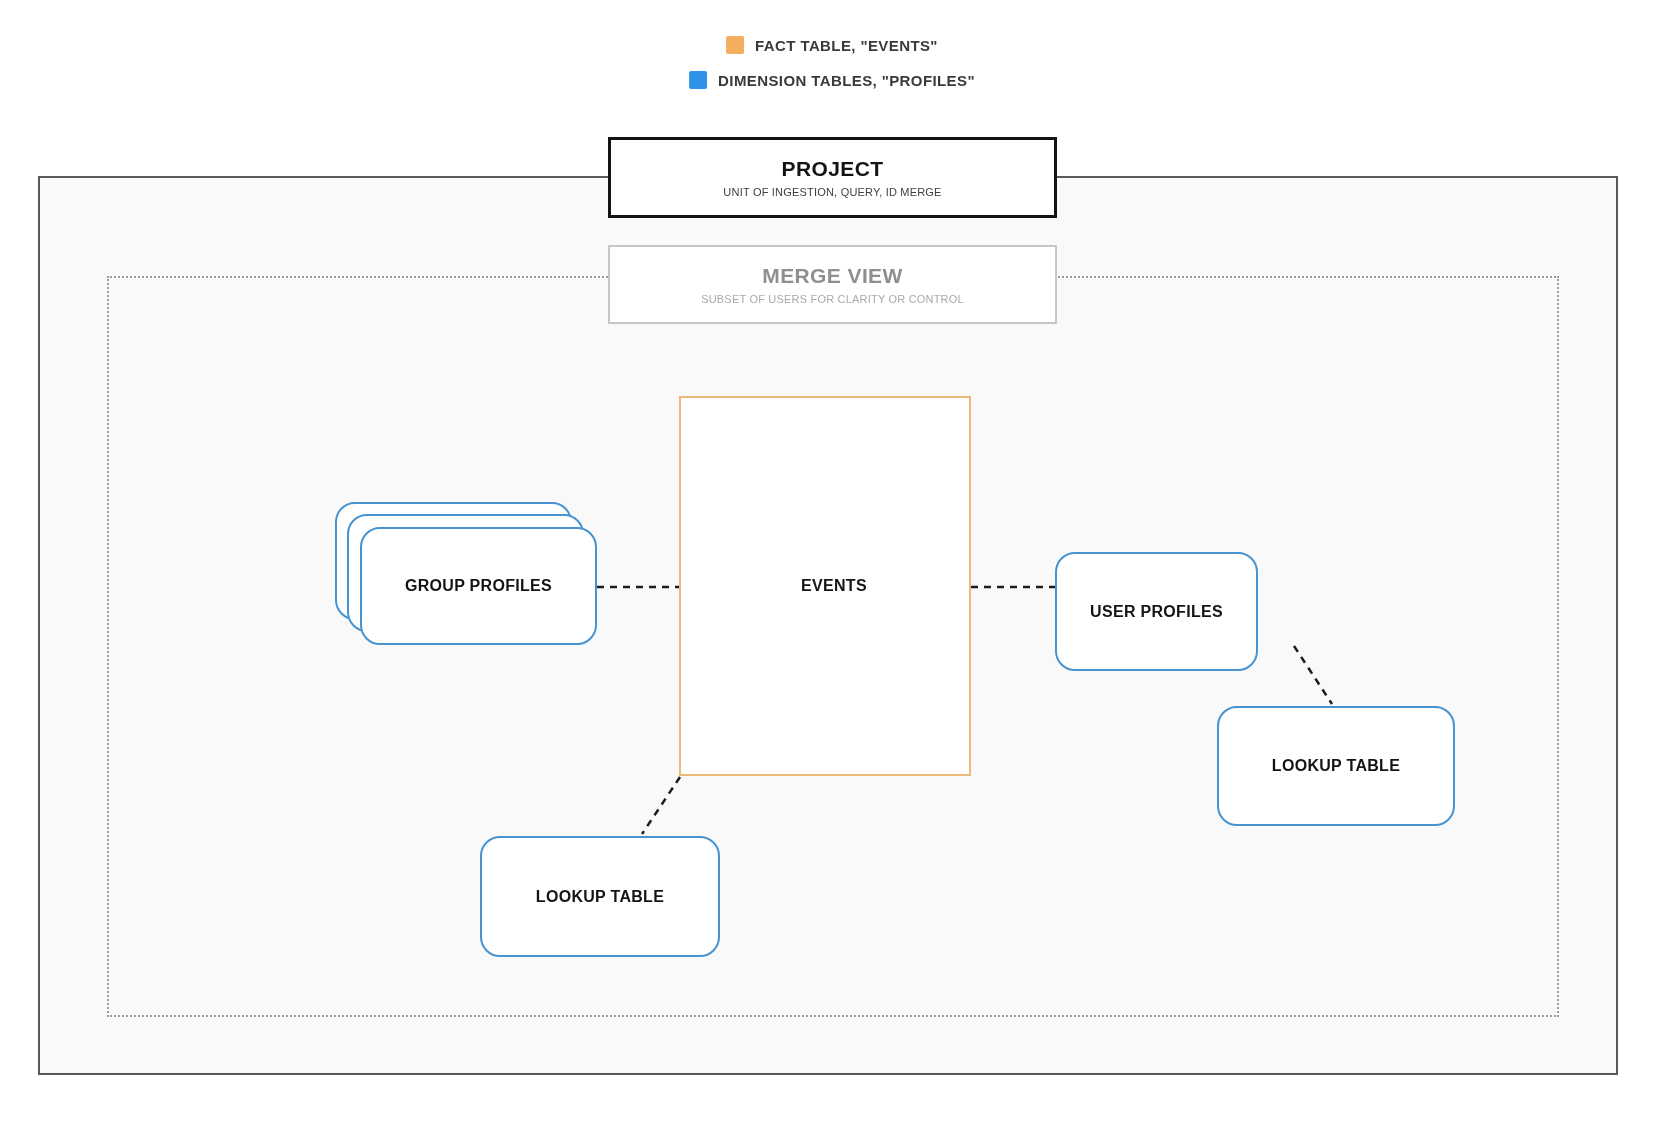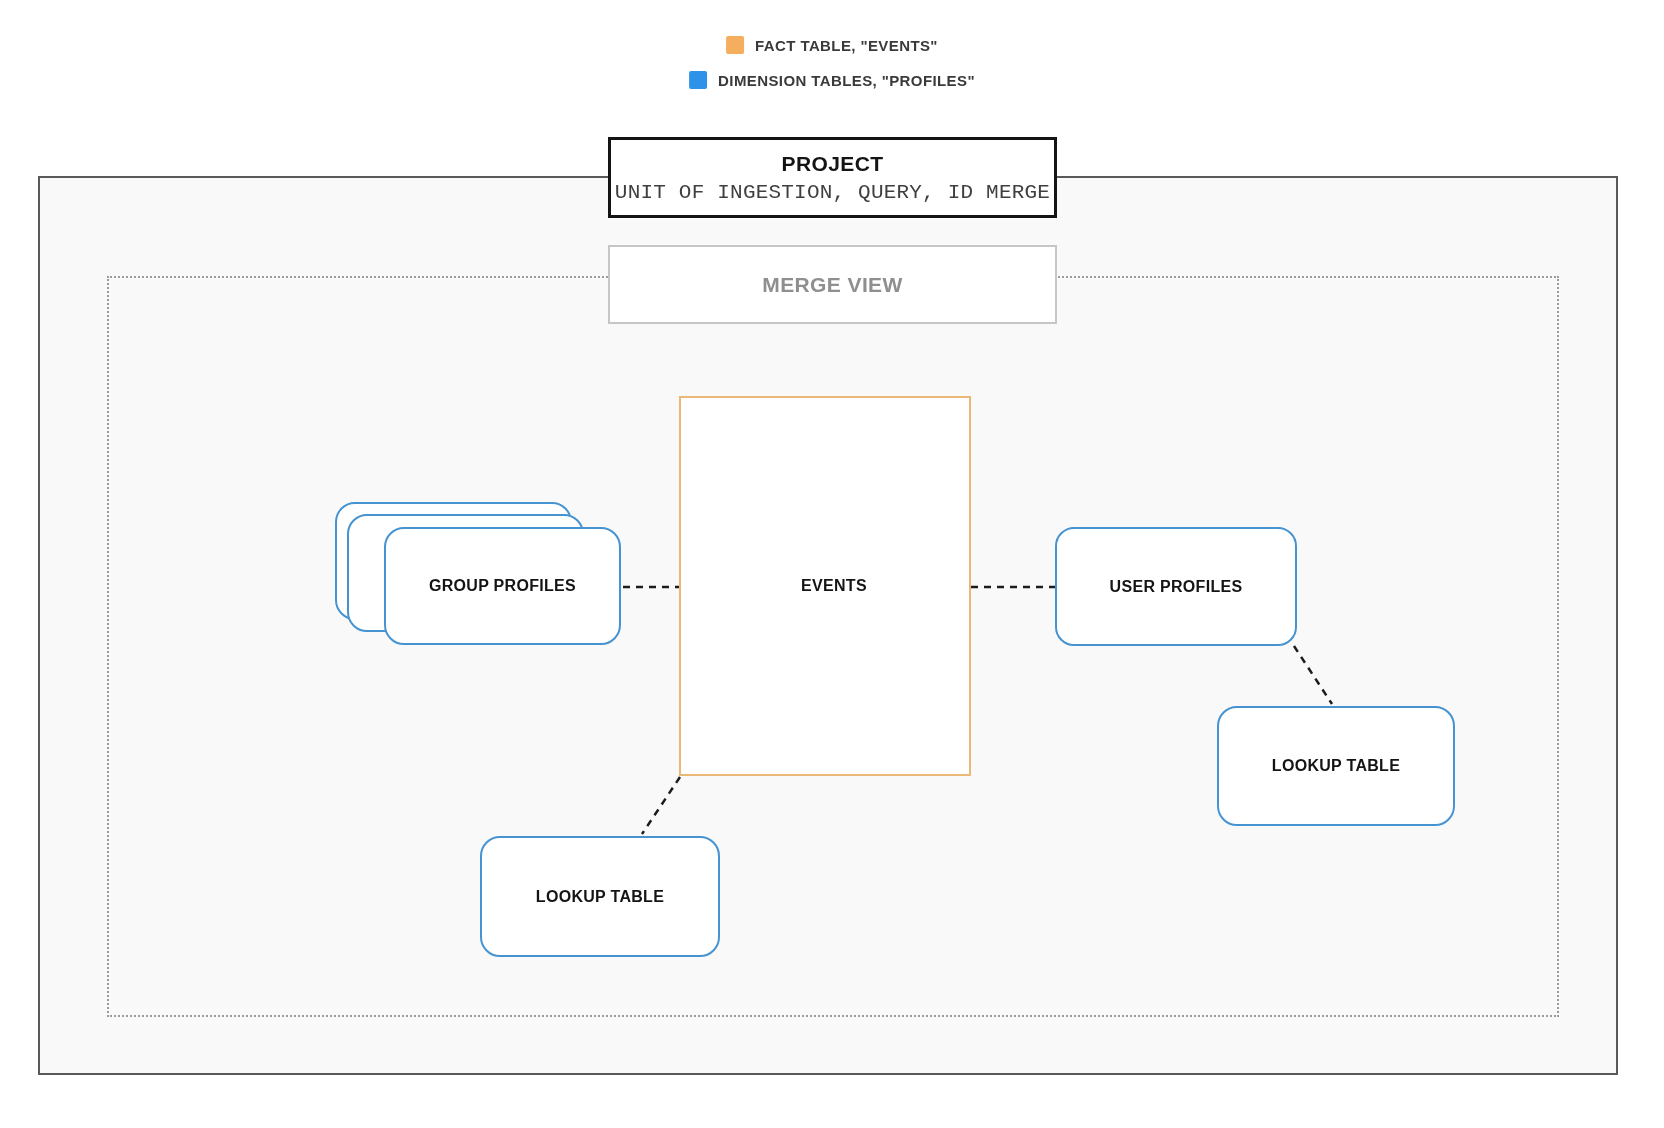--- a/index.html
+++ b/index.html
@@ -84,21 +84,21 @@
   }
   .project-box {
     top: 137px; height: 81px;
     border: 3px solid var(--project-border, #141414);
   }
   .dataview-box {
     top: 245px; height: 79px;
     border: 2px solid var(--dataview-border, #C6C6C6);
   }
   .label-title { font-size: 21px; font-weight: bold; color: #141414; letter-spacing: 0.4px; }
-  .label-subtitle { font-size: 21px; color: #3F3F3F; letter-spacing: 0.2px; font-family: Liberation Mono, monospace; }
+  .label-subtitle { font-size: 11px; color: #3F3F3F; letter-spacing: 0.2px; }
   .dataview-box .label-title { color: #8F8F8F; }
   .dataview-box .label-subtitle { color: #A9A9A9; }
 
   
   .node {
     position: absolute;
     background: #ffffff;
     display: flex;
     align-items: center;
     justify-content: center;
@@ -122,24 +122,24 @@
   }
   .stack-card {
     position: absolute;
     background: #ffffff;
     border: 2px solid var(--dimension-border, #4693D1);
     border-radius: 20px;
     z-index: 4;
   }
 
   .events-node        { left: 679px;  top: 396px; width: 292px; height: 380px; }
-  .group-profiles-node{ left: 360px;  top: 527px; width: 237px; height: 118px; margin-left: 24px; }
+  .group-profiles-node{ left: 360px;  top: 527px; width: 237px; height: 118px; }
   .stack-card-back    { left: 335px;  top: 502px; width: 237px; height: 118px; }
   .stack-card-mid     { left: 347px;  top: 514px; width: 237px; height: 118px; }
-  .user-profiles-node { left: 1055px; top: 527px; width: 242px; height: 119px; border-radius: 19px; }
+  .user-profiles-node { left: 1055px; top: 552px; width: 203px; height: 119px; }
   .lookup-right-node  { left: 1217px; top: 706px; width: 238px; height: 120px; }
   .lookup-bottom-node { left: 480px;  top: 836px; width: 240px; height: 121px; }
 </style>
 </head>
 <body>
 
 <div class="canvas">
 
   <div class="legend">
     <div class="legend-row">
@@ -162,20 +162,21 @@
     <line x1="680" y1="777" x2="642" y2="834"></line>
   </svg>
 
   <div class="label-box project-box">
     <div class="label-title">PROJECT</div>
     <div class="label-subtitle">UNIT OF INGESTION, QUERY, ID MERGE</div>
   </div>
 
   <div class="label-box dataview-box">
     <div class="label-title">MERGE VIEW</div>
+    <div class="label-subtitle">SUBSET OF USERS FOR CLARITY OR CONTROL</div>
   </div>
 
   <div class="stack-card stack-card-back"></div>
   <div class="stack-card stack-card-mid"></div>
 
   <div class="node dimension-node group-profiles-node">
     <span class="node-label">GROUP PROFILES</span>
   </div>
 
   <div class="node fact-node events-node">

